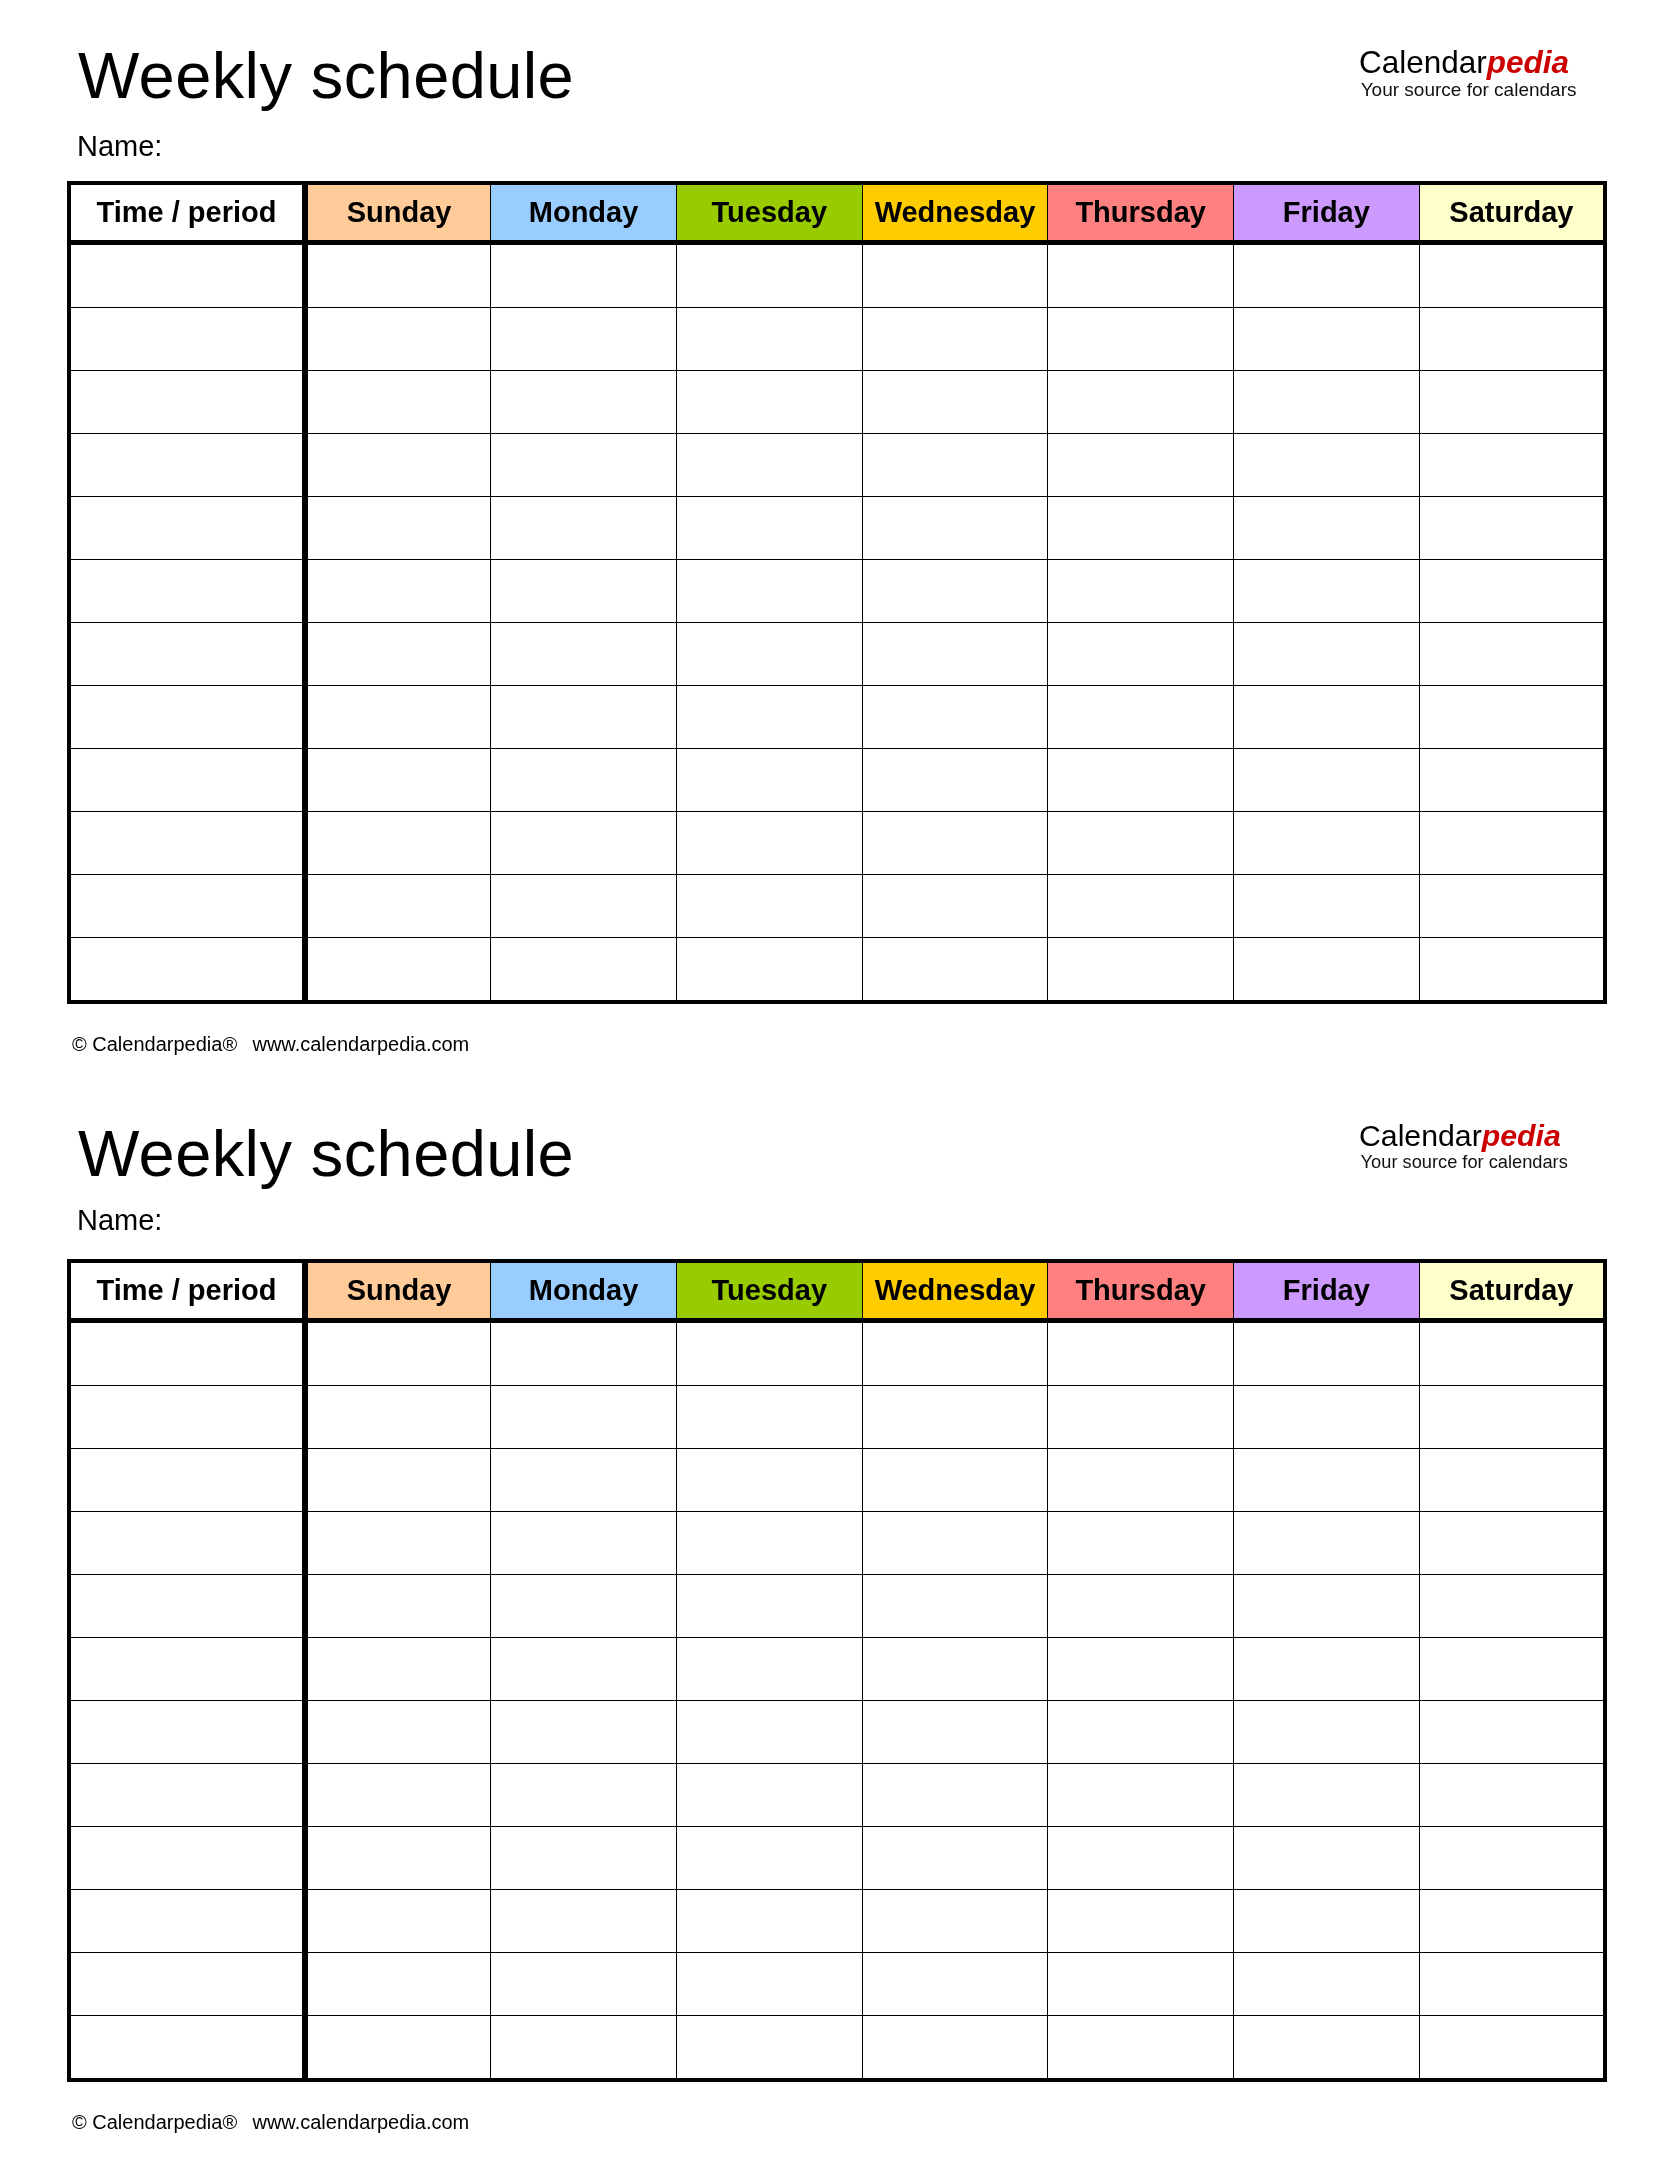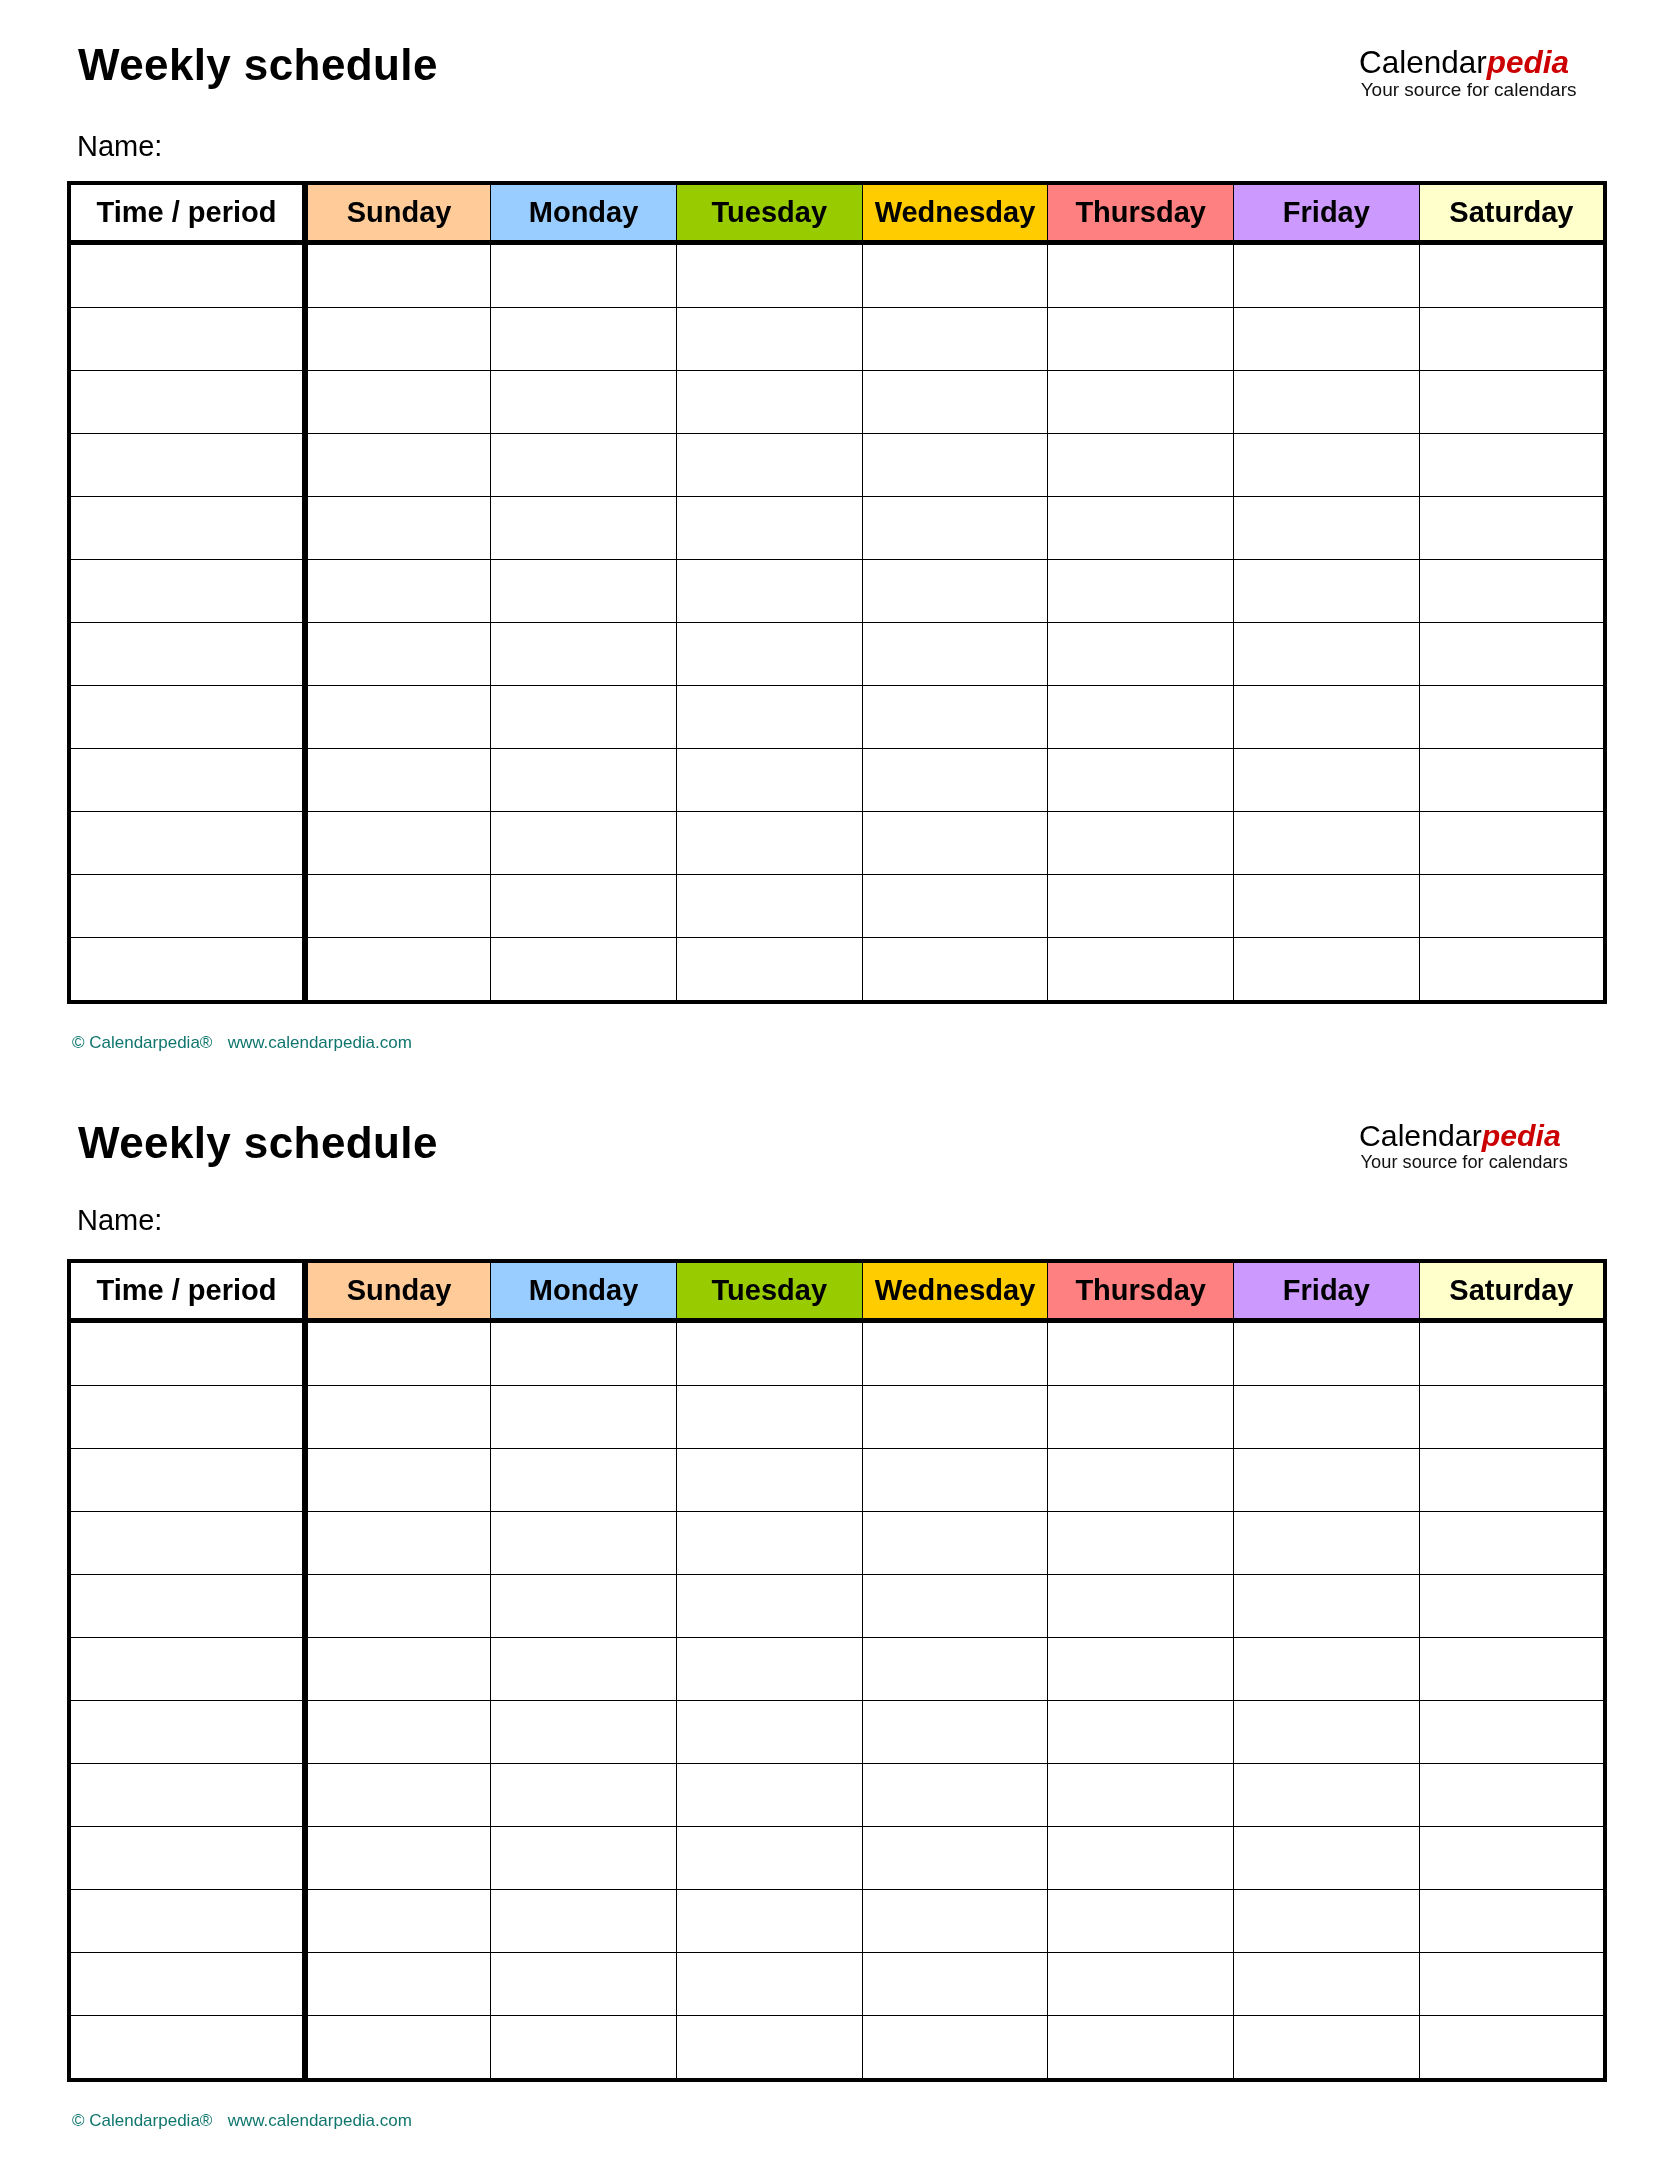--- a/index.html
+++ b/index.html
@@ -1,30 +1,30 @@
 <!DOCTYPE html>
 <html style="font-size:13.6px"><head>
 <meta charset="utf-8">
 <style>
   html, body { margin:0; padding:0; background:#ffffff; }
   body { width:1675px; height:2181px; position:relative; overflow:hidden;
          font-family:"Liberation Sans", sans-serif; color:#000; }
   .section { position:absolute; left:0; width:1675px; }
-  .title { position:absolute; left:78px; font-weight:bold; font-size:44px; line-height:1; white-space:nowrap; letter-spacing:0.4px; }
+  .title { position:absolute; left:78px; font-weight:normal; font-size:65px; line-height:1; white-space:nowrap; letter-spacing:0.4px; }
   .name-label { position:absolute; left:77px; font-weight:normal; font-size:29px; line-height:1; white-space:nowrap; }
   .logo { position:absolute; white-space:nowrap; line-height:1; }
   .logo .brand { font-size:31.5px; display:block; }
   .logo .brand .pedia { color:#cc0000; font-weight:bold; font-style:italic; }
   .logo .tagline { font-size:19px; display:block; margin-top:1.7px; color:#111; padding-left:1.7px; }
   table.sched { position:absolute; left:67px; width:1540px; border-collapse:collapse; table-layout:fixed; border:4.3px solid #000; }
   table.sched th, table.sched td { border:1.7px solid #000; padding:0; }
   table.sched th { height:55px; font-size:29px; font-weight:bold; text-align:center; vertical-align:middle; border-bottom:5.1px solid #000; }
   table.sched td { height:62px; }
   table.sched .timecol { border-right:6.8px solid #000; }
-  .footer { position:absolute; left:72px; font-size:17px; white-space:nowrap; line-height:1; color:#0f766e; }
+  .footer { position:absolute; left:72px; font-size:20px; white-space:nowrap; line-height:1; color:#000000; }
   .footer .gap { display:inline-block; width:15.3px; }
 </style>
 </head>
 <body>
 
 <div class="section" style="top:0;">
   <div class="title" style="top:43px;">Weekly schedule</div>
   <div class="name-label" style="top:132px;">Name:</div>
   <div class="logo" style="left:1359px; top:47px;">
     <span class="brand"><span>Calendar</span><span class="pedia">pedia</span></span>

